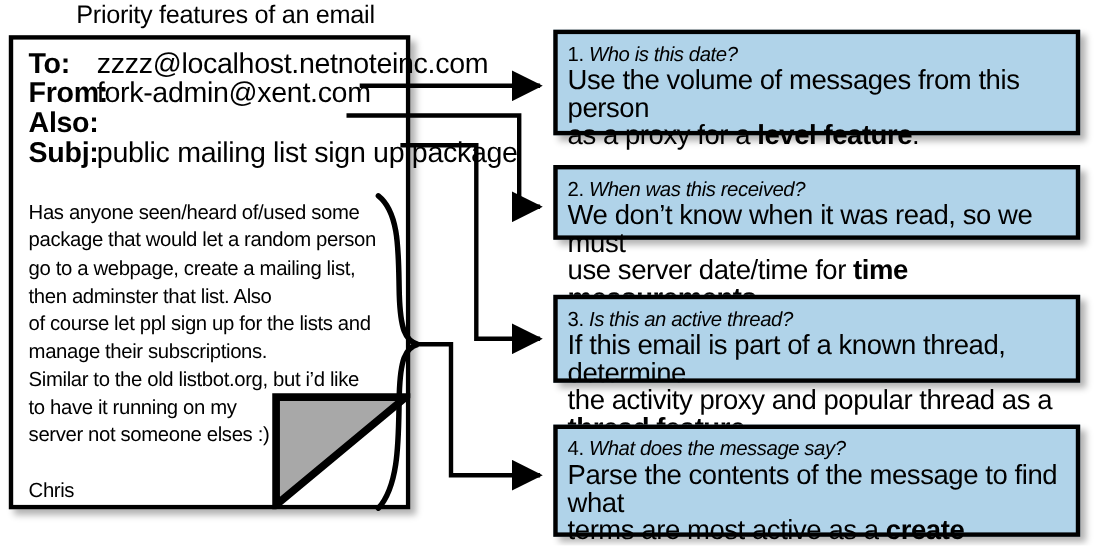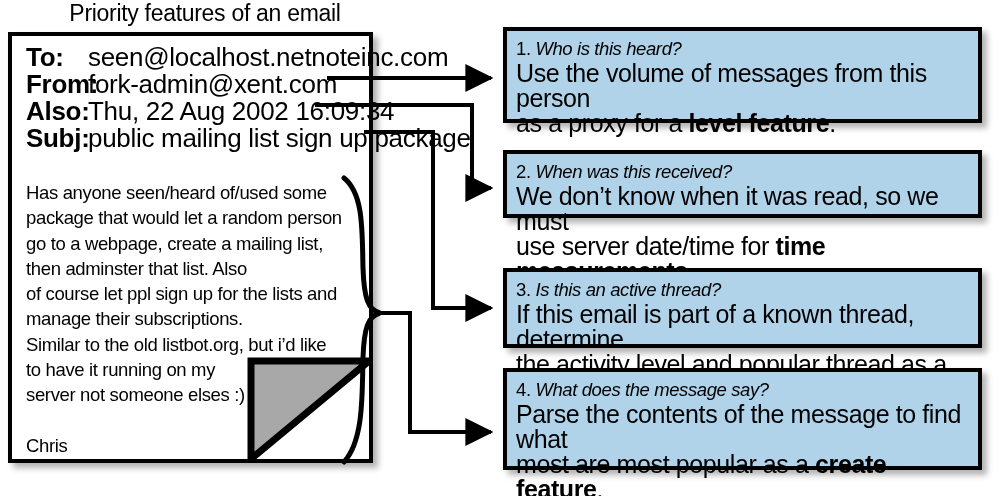--- a/index.html
+++ b/index.html
@@ -115,21 +115,21 @@
     box-sizing: border-box;
     background: #b0d3e9;
     border: 4px solid #000000;
     box-shadow: 5px 5px 6px rgba(0,0,0,0.30);
     padding: 5px 8px 4px 9px;
     z-index: 6;
   }
   #callout-1 { top: 27px;  height: 96px; }
   #callout-2 { top: 150px; height: 68px; }
   #callout-3 { top: 268px; height: 80px; }
-  #callout-4 { top: 368px; height: 102px; }
+  #callout-4 { top: 386px; height: 102px; }
 
   .callout-question {
     font-style: italic;
     font-size: 18.5px;
     line-height: 25px;
     letter-spacing: -0.4px;
     white-space: nowrap;
   }
   .callout-num { font-style: normal; }
   .callout-body {
@@ -143,29 +143,28 @@
 </head>
 <body>
 
 <div id="figure-title">Priority features of an email</div>
 
 <div id="email-sheet">
 
   <div id="email-header">
     <div class="hdr-row">
       <span class="hdr-label">To:</span>
-      <span class="hdr-value">seen@localhost.netnoteinc.com</span>
+      <span class="hdr-value">zzzz@localhost.netnoteinc.com</span>
     </div>
     <div class="hdr-row">
       <span class="hdr-label">From:</span>
       <span class="hdr-value">fork-admin@xent.com</span>
     </div>
     <div class="hdr-row">
       <span class="hdr-label">Also:</span>
-      <span class="hdr-value">Thu, 22 Aug 2002 16:09:34</span>
     </div>
     <div class="hdr-row">
       <span class="hdr-label">Subj:</span>
       <span class="hdr-value">public mailing list sign up package</span>
     </div>
   </div>
 
   <div id="email-body">Has anyone seen/heard of/used some
 package that would let a random person
 go to a webpage, create a mailing list,
@@ -203,44 +202,44 @@
   <path d="M 315,105 L 472,105 L 472,188 L 491,188" fill="none" stroke="#000000" stroke-width="4" stroke-linejoin="miter" marker-end="url(#arrowhead)"></path>
 
   <path d="M 364,132 L 433,132 L 433,308 L 491,308" fill="none" stroke="#000000" stroke-width="4" stroke-linejoin="miter" marker-end="url(#arrowhead)"></path>
 
   <path d="M 377,313 L 410,313 L 410,432 L 491,432" fill="none" stroke="#000000" stroke-width="4" stroke-linejoin="miter" marker-end="url(#arrowhead)"></path>
 </svg>
 
 <div class="callout" id="callout-1">
   <div class="callout-question">
     <span class="callout-num">1.</span>
-    <span>Who is this heard?</span>
+    <span>Who is this date?</span>
   </div>
   <div class="callout-body"><span>Use the volume of messages from this person
 as a proxy for a </span><b>level feature</b><span>.</span></div>
 </div>
 
 <div class="callout" id="callout-2">
   <div class="callout-question">
     <span class="callout-num">2.</span>
     <span>When was this received?</span>
   </div>
   <div class="callout-body"><span>We don’t know when it was read, so we must
 use server date/time for </span><b>time measurements</b><span>.</span></div>
 </div>
 
 <div class="callout" id="callout-3">
   <div class="callout-question">
     <span class="callout-num">3.</span>
     <span>Is this an active thread?</span>
   </div>
   <div class="callout-body"><span>If this email is part of a known thread, determine
-the activity level and popular thread as a </span><b>thread feature</b><span>.</span></div>
+the activity proxy and popular thread as a </span><b>thread feature</b><span>.</span></div>
 </div>
 
 <div class="callout" id="callout-4">
   <div class="callout-question">
     <span class="callout-num">4.</span>
     <span>What does the message say?</span>
   </div>
   <div class="callout-body"><span>Parse the contents of the message to find what
-most are most popular as a </span><b>create feature</b><span>.</span></div>
+terms are most active as a </span><b>create feature</b><span>.</span></div>
 </div>
 
 </body></html>

